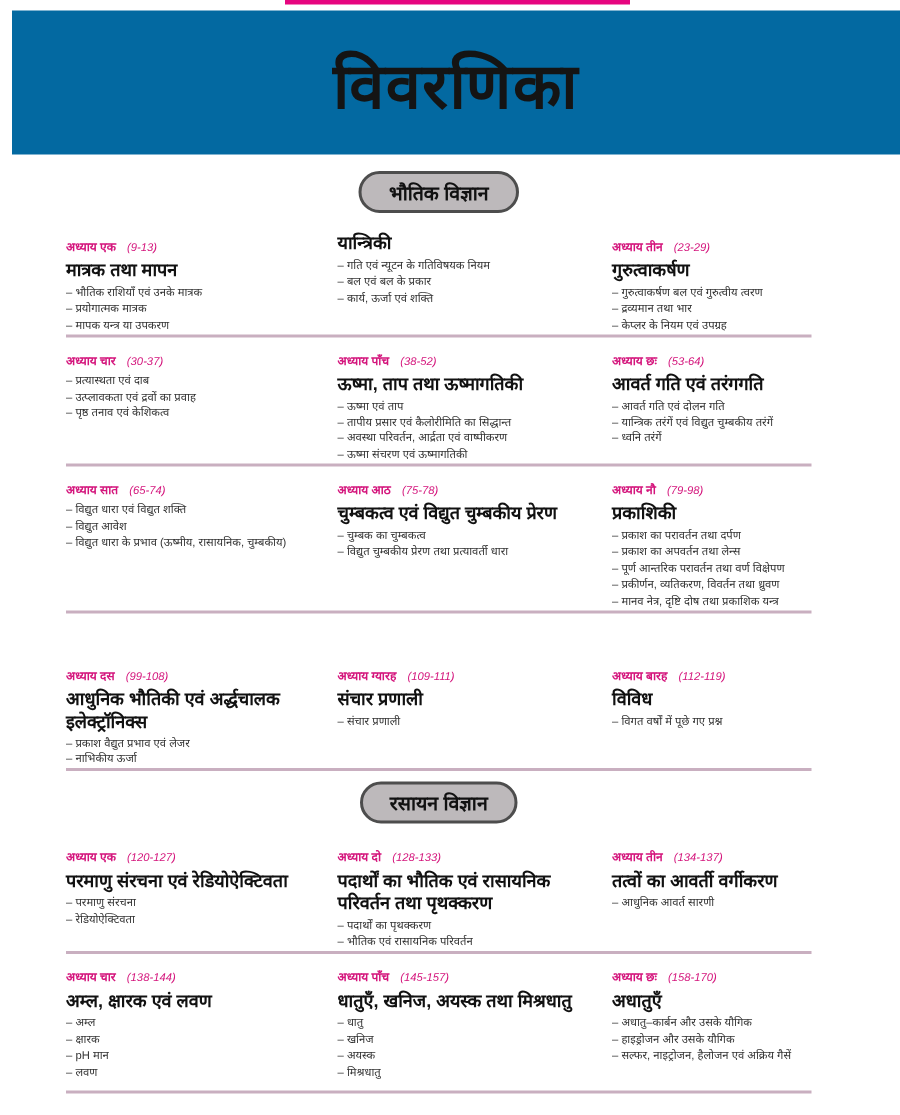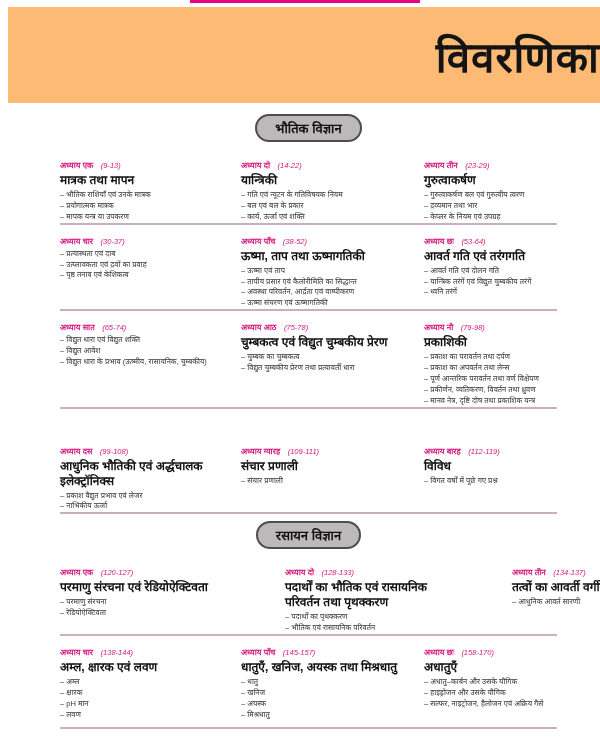--- a/index.html
+++ b/index.html
@@ -2,39 +2,39 @@
 <html><head>
 <meta charset="utf-8">
 <style>
   html,body{margin:0;padding:0;}
   body{
     width:600px;height:743px;background:#ffffff;position:relative;overflow:hidden;
     font-family:"Liberation Sans","DejaVu Sans",sans-serif;color:#1c1c1c;
   }
   .top-line{position:absolute;left:190px;top:0;width:230px;height:3px;background:#e6057f;}
   .banner{
-    position:absolute;left:8px;top:7px;width:592px;height:96px;background:#fdba74;
-    display:flex;align-items:center;justify-content:flex-end;
+    position:absolute;left:8px;top:7px;width:592px;height:96px;background:#0369a1;
+    display:flex;align-items:center;justify-content:center;
   }
   .banner .title{font-size:42px;font-weight:bold;color:#141414;letter-spacing:1px;}
-  .content{position:absolute;left:60px;top:110px;width:497px;}
+  .content{position:absolute;left:44px;top:110px;width:497px;}
   .badge{
     display:block;width:max-content;margin:4px auto 7px auto;
     background:#bdb9bb;border:2px solid #4d4d4d;border-radius:14px;
     padding:3px 18px;font-size:13px;font-weight:bold;color:#111;
   }
   .row{
     display:grid;grid-template-columns:181px 183px 133px;
     border-bottom:2px solid #c9afc0;padding-top:5px;box-sizing:border-box;
   }
   #phys-r1{min-height:70px;}
   #phys-r2{min-height:82px;}
   #phys-r3{min-height:90px;}
   #phys-r4{min-height:73px;margin-top:26px;}
-  #chem-r1{min-height:74px;gap:44px;}
+  #chem-r1{min-height:74px;}
   #chem-r2{min-height:93px;}
   .ch{padding-right:8px;}
   .ch-head{margin-bottom:1px;}
   .ch-label{color:#d4157c;font-weight:bold;font-size:8px;}
   .ch-pages{color:#d4157c;font-style:italic;font-size:7.5px;margin-left:3px;}
   .ch-title{font-weight:bold;font-size:12px;color:#111;margin:1px 0 2px 0;line-height:1.25;}
   ul.topics{list-style:none;margin:0;padding:0;}
   ul.topics li{
     font-size:7.5px;color:#333;line-height:1.45;padding-left:8px;text-indent:-8px;
   }
@@ -60,24 +60,20 @@
         <span class="ch-pages">(9-13)</span>
       </div>
       <div class="ch-title">मात्रक तथा मापन</div>
       <ul class="topics">
         <li>भौतिक राशियाँ एवं उनके मात्रक</li>
         <li>प्रयोगात्मक मात्रक</li>
         <li>मापक यन्त्र या उपकरण</li>
       </ul>
     </div>
     <div class="ch">
-      <div class="ch-head">
-        <span class="ch-label">अध्याय दो</span>
-        <span class="ch-pages">(14-22)</span>
-      </div>
       <div class="ch-title">यान्त्रिकी</div>
       <ul class="topics">
         <li>गति एवं न्यूटन के गतिविषयक नियम</li>
         <li>बल एवं बल के प्रकार</li>
         <li>कार्य, ऊर्जा एवं शक्ति</li>
       </ul>
     </div>
     <div class="ch">
       <div class="ch-head">
         <span class="ch-label">अध्याय तीन</span>

